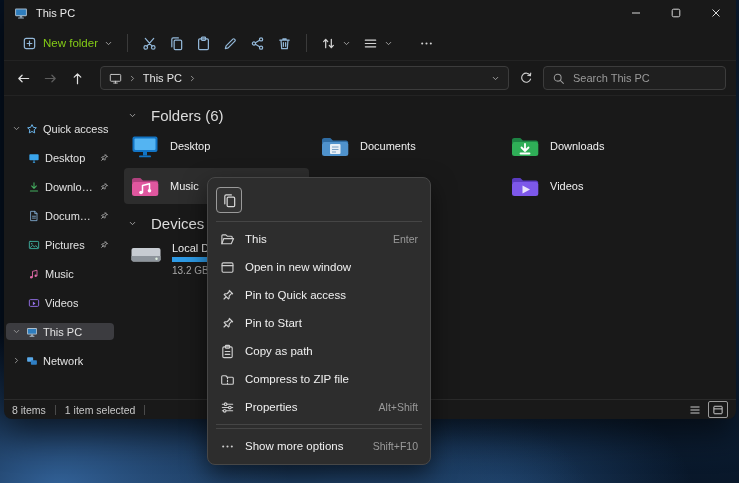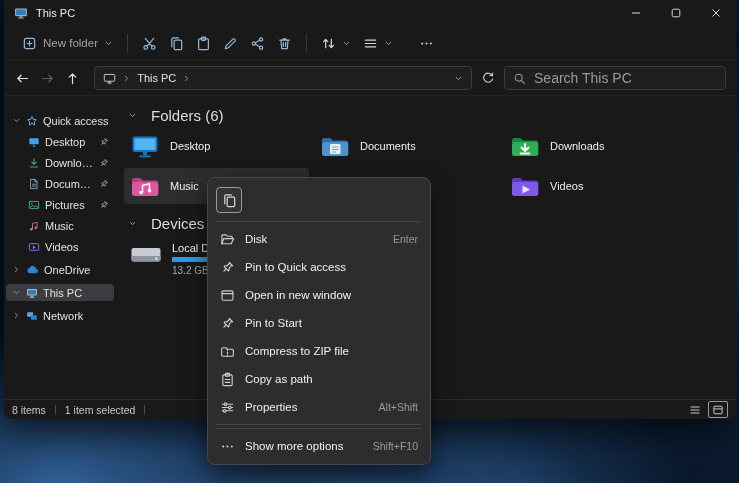--- a/index.html
+++ b/index.html
@@ -27,46 +27,46 @@
 
   
   .titlebar{height:26px;display:flex;align-items:center;gap:8px;padding-left:10px;font-size:11px;}
   .title-text{color:#eaeaea;}
   .win-controls{margin-left:auto;display:flex;height:26px;}
   .win-btn{width:40px;display:flex;align-items:center;justify-content:center;color:#d8d8d8;cursor:default;}
 
   
   .commandbar{height:34px;display:flex;align-items:center;padding:0 8px 0 12px;border-bottom:1px solid #232323;}
   .cmd-btn{display:flex;align-items:center;gap:6px;padding:5px 6px;border-radius:4px;color:#93b8d9;}
-  .cmd-new{color:#a3a3a3;}
+  .cmd-new{color:#84cc16;}
   .cmd-new .nf-ic{color:#93b8d9;}
   .cmd-label{font-size:11.5px;}
   .cmd-chev{color:#a8a8a8;}
   .cmd-sep{width:1px;height:18px;background:#3a3a3a;margin:0 8px;}
   .cmd-grey{color:#d4d4d4;}
   .cmd-more{margin-left:14px;color:#d4d4d4;}
 
   
   .navbar{height:34px;display:flex;align-items:center;padding:0 8px;gap:3px;border-bottom:1px solid #232323;}
   .nav-btn{width:24px;height:24px;display:flex;align-items:center;justify-content:center;border-radius:4px;color:#e0e0e0;}
   .nav-btn.disabled{color:#5e5e5e;}
   .breadcrumb{width:398px;height:22px;margin-left:8px;border:1px solid #3c3c3c;border-radius:4px;background:#1f1f1f;
     display:flex;align-items:center;gap:6px;padding:0 8px;font-size:11px;color:#e4e4e4;}
   .bc-chev{color:#9c9c9c;}
   .bc-dd{margin-left:auto;color:#a8a8a8;}
   .refresh-btn{width:24px;height:24px;display:flex;align-items:center;justify-content:center;color:#d0d0d0;margin:0 2px;}
   .search-box{flex:1;height:22px;border:1px solid #3c3c3c;border-radius:4px;background:#1f1f1f;
     display:flex;align-items:center;gap:6px;padding:0 8px;margin-right:2px;color:#9a9a9a;}
-  .search-box input{flex:1;background:transparent;border:0;outline:0;color:#e0e0e0;font-size:14px;min-width:0;}
+  .search-box input{flex:1;background:transparent;border:0;outline:0;color:#e0e0e0;font-size:11px;min-width:0;}
   .search-box input::placeholder{color:#9a9a9a;}
 
   
   .main{flex:1;display:flex;overflow:hidden;}
   .sidebar{width:112px;flex-shrink:0;padding-top:12px;font-size:11px;}
-  .side-item{display:flex;align-items:center;height:17px;margin:4px 2px;padding:0 5px 0 6px;gap:5px;border-radius:4px;color:#e2e2e2;}
+  .side-item{display:flex;align-items:center;height:17px;margin:12px 2px;padding:0 5px 0 6px;gap:5px;border-radius:4px;color:#e2e2e2;}
   .side-item .chev{color:#9a9a9a;}
   .side-item.child{padding-left:22px;}
   .side-item.selected{background:#3c3c40;}
   .side-item.gap{margin-top:6px;}
   .side-label{white-space:nowrap;overflow:hidden;text-overflow:ellipsis;}
   .side-item .pin{margin-left:auto;color:#bdbdbd;}
 
   .content{flex:1;padding:10px 0 0 8px;position:relative;overflow:hidden;}
   .section-header{display:flex;align-items:center;gap:14px;height:18px;padding-left:4px;font-size:15px;color:#dcdcdc;text-align:right;}
   .section-header .chev{color:#a8a8a8;}
@@ -328,29 +328,20 @@
           </svg>
         <span class="side-label">Music</span>
       </div>
       <div class="side-item child">
         <svg class="si" style="color:#9a74f0" width="12" height="12" viewBox="0 0 16 16" fill="none" stroke="currentColor" stroke-width="1.2" stroke-linejoin="round">
             <rect x="1.8" y="3.5" width="12.4" height="9" rx="1.5"></rect>
             <path d="M6.5 6l3.5 2.5-3.5 2.5z" fill="currentColor" stroke="none"></path>
           </svg>
         <span class="side-label">Videos</span>
       </div>
-      <div class="side-item gap">
-        <svg class="si chev" width="9" height="9" viewBox="0 0 16 16" fill="none" stroke="currentColor" stroke-width="1.6" stroke-linecap="round" stroke-linejoin="round">
-            <path d="M6 4l4 4-4 4"></path>
-          </svg>
-        <svg class="si" width="13" height="13" viewBox="0 0 16 16">
-            <path d="M4.2 12.5h7.6a2.7 2.7 0 0 0 .4-5.4 4.1 4.1 0 0 0-7.9-.9 3.2 3.2 0 0 0-.1 6.3z" fill="#2a86d8"></path>
-          </svg>
-        <span class="side-label">OneDrive</span>
-      </div>
       <div class="side-item gap selected">
         <svg class="si chev" width="9" height="9" viewBox="0 0 16 16" fill="none" stroke="currentColor" stroke-width="1.6" stroke-linecap="round" stroke-linejoin="round">
             <path d="M4 6l4 4 4-4"></path>
           </svg>
         <svg class="si" width="12" height="12" viewBox="0 0 16 16">
             <rect x="1.4" y="2.8" width="13.2" height="8.6" rx="1.1" fill="#aebecb"></rect>
             <rect x="2.6" y="4" width="10.8" height="6.2" fill="#2e7dbd"></rect>
             <rect x="6.6" y="11.4" width="2.8" height="1.6" fill="#aebecb"></rect>
             <rect x="4.6" y="13" width="6.8" height="1.2" rx="0.6" fill="#aebecb"></rect>
           </svg>
@@ -486,60 +477,60 @@
         </svg>
     </div>
   </div>
   <div class="menu-sep"></div>
 
   <div class="menu-item">
     <svg class="si mi-icon" width="15" height="15" viewBox="0 0 16 16" fill="none" stroke="currentColor" stroke-width="1.2" stroke-linecap="round" stroke-linejoin="round">
         <path d="M2 12.5V4c0-.5.4-1 1-1h3.2l1.5 1.5H12c.6 0 1 .5 1 1V7"></path>
         <path d="M2 12.5L4 7h10.5L12 12.5z"></path>
       </svg>
-    <span class="mi-label">Disk</span>
+    <span class="mi-label">This</span>
     <span class="shortcut">Enter</span>
+  </div>
+  <div class="menu-item">
+    <svg class="si mi-icon" width="15" height="15" viewBox="0 0 16 16" fill="none" stroke="currentColor" stroke-width="1.2" stroke-linecap="round" stroke-linejoin="round">
+        <rect x="2.2" y="3" width="11.6" height="10" rx="1.2"></rect>
+        <path d="M2.2 6h11.6"></path>
+      </svg>
+    <span class="mi-label">Open in new window</span>
   </div>
   <div class="menu-item">
     <svg class="si mi-icon" width="15" height="15" viewBox="0 0 14 14" fill="none" stroke="currentColor" stroke-width="1.1" stroke-linecap="round" stroke-linejoin="round">
         <g transform="rotate(45 7 7)">
           <path d="M4.8 2.5h4.4M5.6 2.5v3.6l-1.4 1.6v.9h5.6v-.9L8.4 6.1V2.5M7 8.6v3"></path>
         </g>
       </svg>
     <span class="mi-label">Pin to Quick access</span>
   </div>
   <div class="menu-item">
-    <svg class="si mi-icon" width="15" height="15" viewBox="0 0 16 16" fill="none" stroke="currentColor" stroke-width="1.2" stroke-linecap="round" stroke-linejoin="round">
-        <rect x="2.2" y="3" width="11.6" height="10" rx="1.2"></rect>
-        <path d="M2.2 6h11.6"></path>
-      </svg>
-    <span class="mi-label">Open in new window</span>
-  </div>
-  <div class="menu-item">
     <svg class="si mi-icon" width="15" height="15" viewBox="0 0 14 14" fill="none" stroke="currentColor" stroke-width="1.1" stroke-linecap="round" stroke-linejoin="round">
         <g transform="rotate(45 7 7)">
           <path d="M4.8 2.5h4.4M5.6 2.5v3.6l-1.4 1.6v.9h5.6v-.9L8.4 6.1V2.5M7 8.6v3"></path>
         </g>
       </svg>
     <span class="mi-label">Pin to Start</span>
   </div>
   <div class="menu-item">
     <svg class="si mi-icon" width="15" height="15" viewBox="0 0 16 16" fill="none" stroke="currentColor" stroke-width="1.2" stroke-linecap="round" stroke-linejoin="round">
-        <path d="M1.8 5c0-.6.4-1 1-1h3.4l1.6 1.6h5.4c.6 0 1 .4 1 1V12c0 .6-.4 1-1 1H2.8c-.6 0-1-.4-1-1z"></path>
-        <path d="M8 5.6v7" stroke-dasharray="1.6 1.6"></path>
-      </svg>
-    <span class="mi-label">Compress to ZIP file</span>
-  </div>
-  <div class="menu-item">
-    <svg class="si mi-icon" width="15" height="15" viewBox="0 0 16 16" fill="none" stroke="currentColor" stroke-width="1.2" stroke-linecap="round" stroke-linejoin="round">
         <rect x="3" y="3" width="10" height="11.5" rx="1.3"></rect>
         <rect x="5.8" y="1.5" width="4.4" height="3" rx="0.7"></rect>
         <path d="M5.5 8h5M5.5 11h5"></path>
       </svg>
     <span class="mi-label">Copy as path</span>
+  </div>
+  <div class="menu-item">
+    <svg class="si mi-icon" width="15" height="15" viewBox="0 0 16 16" fill="none" stroke="currentColor" stroke-width="1.2" stroke-linecap="round" stroke-linejoin="round">
+        <path d="M1.8 5c0-.6.4-1 1-1h3.4l1.6 1.6h5.4c.6 0 1 .4 1 1V12c0 .6-.4 1-1 1H2.8c-.6 0-1-.4-1-1z"></path>
+        <path d="M8 5.6v7" stroke-dasharray="1.6 1.6"></path>
+      </svg>
+    <span class="mi-label">Compress to ZIP file</span>
   </div>
   <div class="menu-item">
     <svg class="si mi-icon" width="15" height="15" viewBox="0 0 16 16" fill="none" stroke="currentColor" stroke-width="1.2" stroke-linecap="round">
         <path d="M2.5 4.5h11M2.5 8h11M2.5 11.5h11"></path>
         <circle cx="6" cy="4.5" r="1.4" fill="#2d2d2d"></circle>
         <circle cx="10.5" cy="8" r="1.4" fill="#2d2d2d"></circle>
         <circle cx="5" cy="11.5" r="1.4" fill="#2d2d2d"></circle>
       </svg>
     <span class="mi-label">Properties</span>
     <span class="shortcut">Alt+Shift</span>

